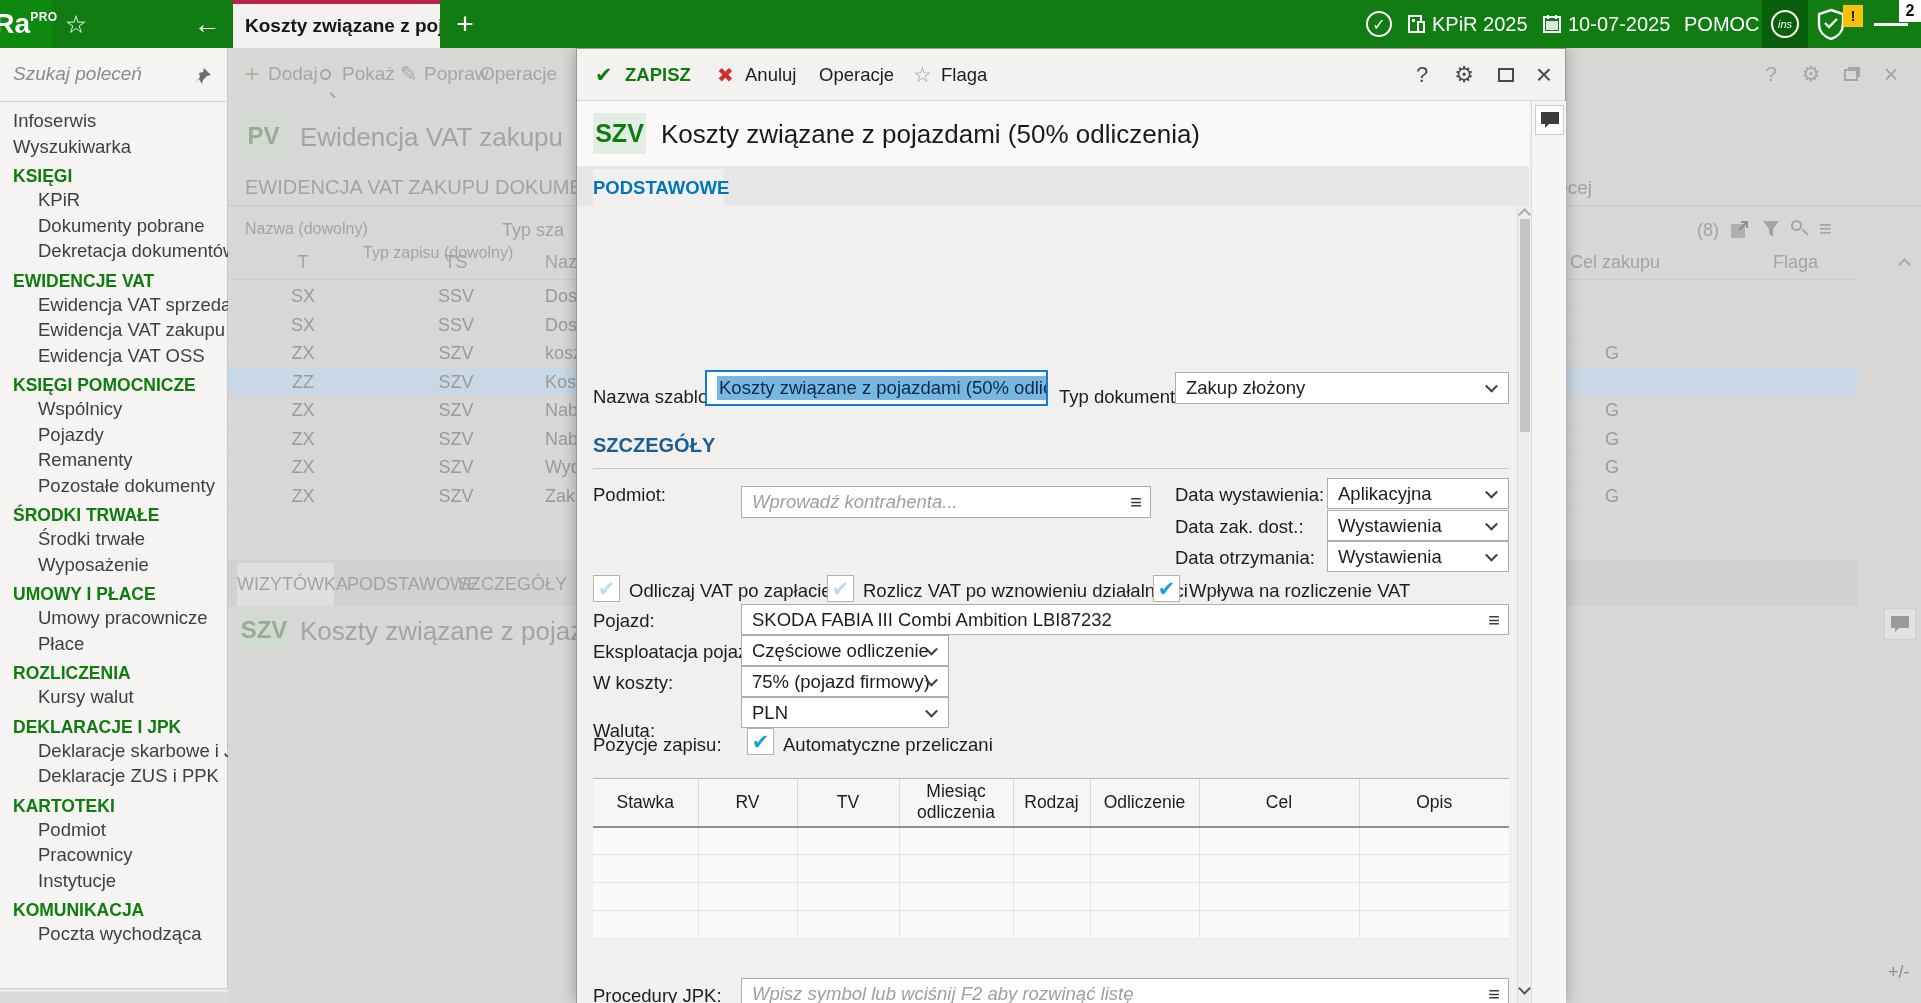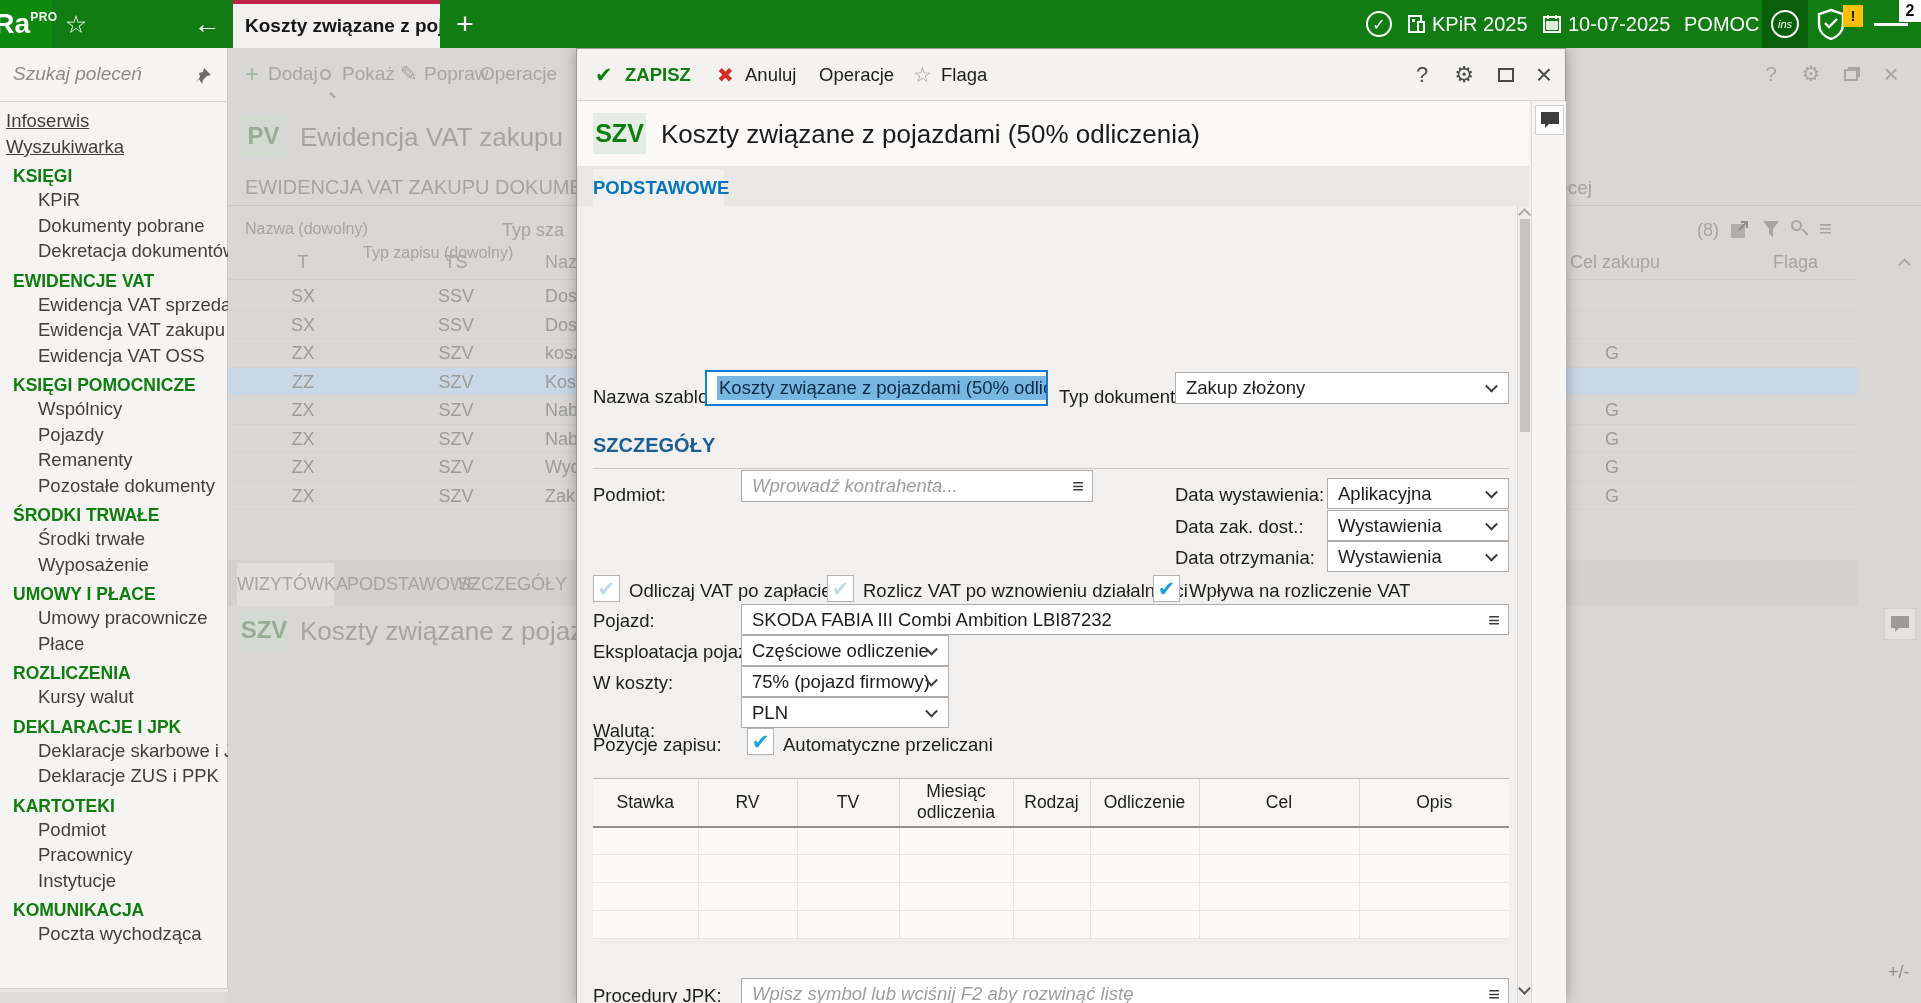--- a/index.html
+++ b/index.html
@@ -20,21 +20,21 @@
   #shield-badge { position:absolute; left:1843px; top:5px; width:20px; height:22px; background:#ffc107; color:#1a1a1a; font-weight:bold; font-size:15px; text-align:center; line-height:22px; }
   #burger span { display:block; width:24px; height:3px; background:#fff; margin:3px 0; }
   #notif-badge { position:absolute; right:0; top:0; width:22px; height:22px; background:#fff; color:#111; font-weight:bold; font-size:16px; text-align:center; line-height:22px; }
 
   
   #sidebar { position:absolute; left:0; top:48px; width:228px; height:955px; background:#f5f4f2; border-right:1px solid #c9c8c6; z-index:5; }
   #sb-search { position:absolute; left:0; top:0; width:228px; height:54px; border-bottom:1px solid #d8d7d5; }
   #sb-search .ph { position:absolute; left:13px; top:15px; font-style:italic; font-size:19px; color:#8c8b89; }
   #sb-list { position:absolute; left:0; top:60px; width:228px; }
   .sb-item { height:25.5px; line-height:25.5px; padding-left:38px; font-size:18.5px; color:#403f3d; white-space:nowrap; overflow:hidden; cursor:default; }
-  .sb-top { padding-left:6px;text-decoration:underline; }
+  .sb-top { padding-left:13px; }
   .sb-head { padding-left:13px; color:#0e7d0e; font-weight:bold; font-size:17.5px; padding-top:4px; height:28px; line-height:26px; }
   #sb-footer { position:absolute; left:0; top:900px; width:228px; height:44px; background:#e9e8e6; border-top:1px solid #d0cfcd; display:flex; align-items:center;margin-top:40px; }
   #sb-footer span.txt { color:#0e7d0e; font-weight:bold; font-size:18.5px; margin-left:10px; }
   #sb-below { position:absolute; left:0; top:944px; width:228px; height:11px; background:#dcdbd9; }
 
   
   #bgwin { position:absolute; left:228px; top:48px; width:1693px; height:955px; background:#d8d7d5; z-index:1; color:#a5a4a2; }
   .dim { color:#a5a4a2; }
   .bg-toolbar-item { position:absolute; top:0; height:52px; line-height:52px; font-size:19px; color:#a7a6a4; white-space:nowrap; }
   #bg-band { position:absolute; left:0; top:120px; width:1693px; height:38px; border-bottom:1px solid #c9c8c6; }
@@ -342,21 +342,21 @@
       <span class="lbl" style="left:482px;top:180px;">Typ dokumentu:</span>
       <div class="field" style="left:598px;top:166px;width:334px;height:32px;">
         <span>Zakup złożony</span>
           <span class="chev"></span>
       </div>
 
       <span class="sec-title" style="left:16px;top:228px;">SZCZEGÓŁY</span>
       <div class="hr" style="left:16px;top:262px;width:916px;"></div>
 
       <span class="lbl" style="left:16px;top:278px;">Podmiot:</span>
-      <div class="field" style="left:164px;top:264px;width:352px;height:32px;">
+      <div class="field" style="left:164px;top:280px;width:410px;height:32px;">
         <span class="ph">Wprowadź kontrahenta...</span>
         <span class="menu-glyph">≡</span>
       </div>
       <span class="lbl" style="left:598px;top:278px;">Data wystawienia:</span>
       <div class="field" style="left:750px;top:272px;width:182px;height:31px;">
         <span>Aplikacyjna</span>
           <span class="chev"></span>
       </div>
       <span class="lbl" style="left:598px;top:310px;">Data zak. dost.:</span>
       <div class="field" style="left:750px;top:304px;width:182px;height:31px;">

